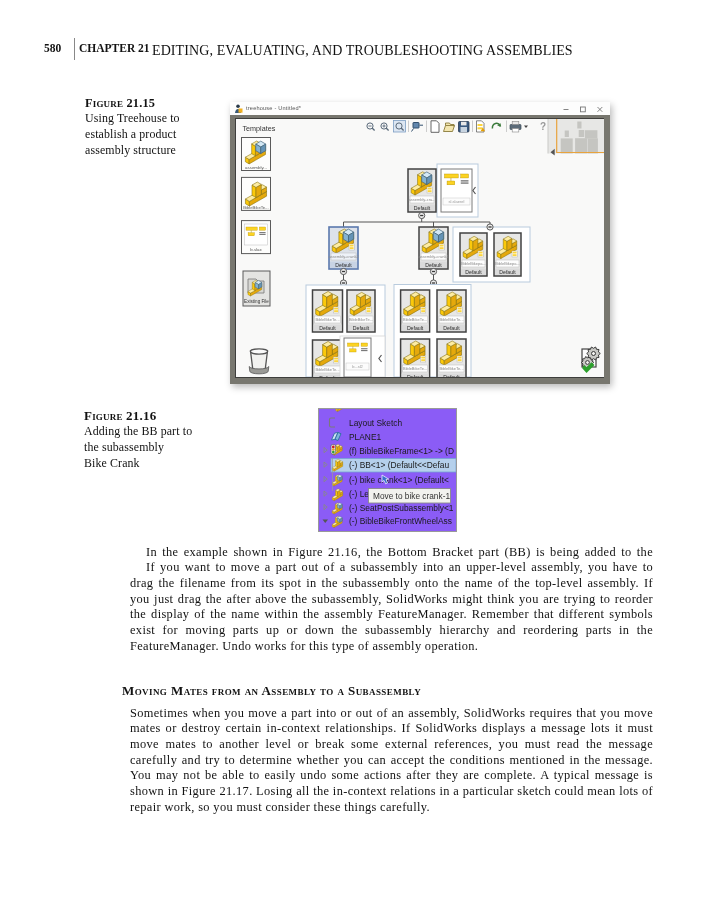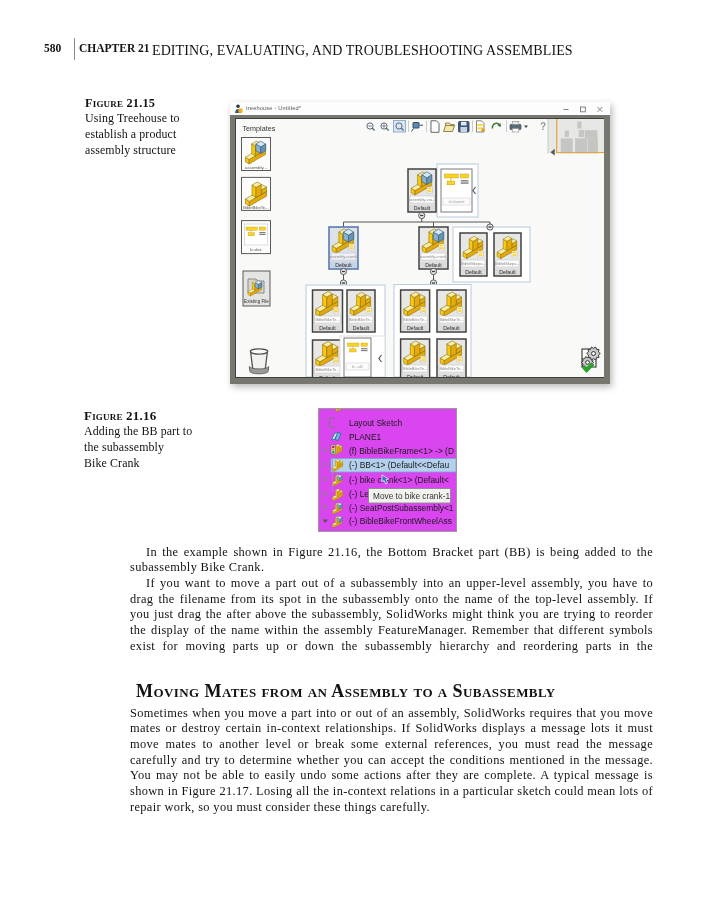--- a/index.html
+++ b/index.html
@@ -314,21 +314,21 @@
 <rect x="202" y="254.5" width="27" height="6.5" fill="#dbdbdb"></rect>
 <text x="215.5" y="259.8" font-size="5.2" fill="#2a2a2a" text-anchor="middle" font-family="Liberation Sans">Default</text>
 </svg>
 </div>
 
 <div class="a" style="left:84px;top:407.5px;width:150px;font-size:11.9px;letter-spacing:0.12px;line-height:15.7px">
 <span style="font-weight:bold;font-variant:small-caps;font-size:13px;letter-spacing:0.2px">Figure 21.16</span><br>
 Adding the BB part to<br>the subassembly<br>Bike Crank
 </div>
 
-<div class="a" style="left:318px;top:408px;width:137px;height:122px;background:#d946ef;border:1px solid #999;overflow:hidden">
+<div class="a" style="left:318px;top:408px;width:137px;height:122px;background:#8b5cf6;border:1px solid #999;overflow:hidden">
 <svg width="137" height="122" viewBox="0 0 137 122" style="position:absolute;left:0;top:0">
 
 <g>
         <use href="#asm" transform="translate(16,-9) scale(0.52)"></use>
       </g>
 
 <g>
         <path d="M16 9 h-4 a1.5 1.5 0 0 0 -1.5 1.5 v6 a1.5 1.5 0 0 0 1.5 1.5 h4" fill="none" stroke="#7a7a7a" stroke-width="1.1"></path>
 <text x="30" y="17" font-size="8.4" fill="#1a1a1a" font-family="Liberation Sans">Layout Sketch</text>
       </g>
@@ -383,29 +383,29 @@
 <path d="M3.5 110.5 l5.5 0 l-2.75 3.4 z" fill="#555"></path>
 <g>
         <use href="#asm" transform="translate(12.5,107) scale(0.52)"></use>
 <text x="30" y="115" font-size="8.4" fill="#1a1a1a" font-family="Liberation Sans">(-) BibleBikeFrontWheelAss</text>
       </g>
 </svg>
 </div>
 
 <div class="a" style="left:130px;top:544.6px">
 <div class="body-line jl" style="padding-left:16px;width:507px">In the example shown in Figure 21.16, the Bottom Bracket part (BB) is being added to the</div>
-<div class="body-line">subassembly Bike Crank.</div>
 <div class="body-line jl" style="padding-left:16px;width:507px">If you want to move a part out of a subassembly into an upper-level assembly, you have to</div>
 <div class="body-line jl">drag the filename from its spot in the subassembly onto the name of the top-level assembly. If</div>
 <div class="body-line jl">you just drag the after above the subassembly, SolidWorks might think you are trying to reorder</div>
 <div class="body-line jl">the display of the name within the assembly FeatureManager. Remember that different symbols</div>
 <div class="body-line jl">exist for moving parts up or down the subassembly hierarchy and reordering parts in the</div>
-</div>
-
-<div class="a" style="left:136px;top:683.2px;font-weight:bold;font-variant:small-caps;font-size:18px;letter-spacing:0.42px;line-height:16px">Moving Mates from an Assembly to a Subassembly</div>
+<div class="body-line">FeatureManager. Undo works for this type of assembly operation.</div>
+</div>
+
+<div class="a" style="left:122px;top:683.2px;font-weight:bold;font-variant:small-caps;font-size:13px;letter-spacing:0.42px;line-height:16px">Moving Mates from an Assembly to a Subassembly</div>
 
 <div class="a" style="left:130px;top:705.6px">
 <div class="body-line jl">Sometimes when you move a part into or out of an assembly, SolidWorks requires that you move</div>
 <div class="body-line jl">mates or destroy certain in-context relationships. If SolidWorks displays a message lots it must</div>
 <div class="body-line jl">move mates to another level or break some external references, you must read the message</div>
 <div class="body-line jl">carefully and try to determine whether you can accept the conditions mentioned in the message.</div>
 <div class="body-line jl">You may not be able to easily undo some actions after they are complete. A typical message is</div>
 <div class="body-line jl">shown in Figure 21.17. Losing all the in-context relations in a particular sketch could mean lots of</div>
 <div class="body-line">repair work, so you must consider these things carefully.</div>
 </div>

